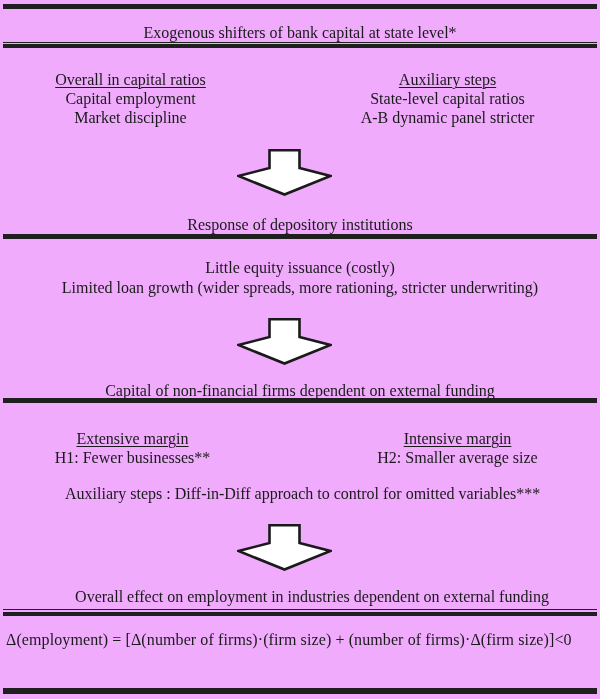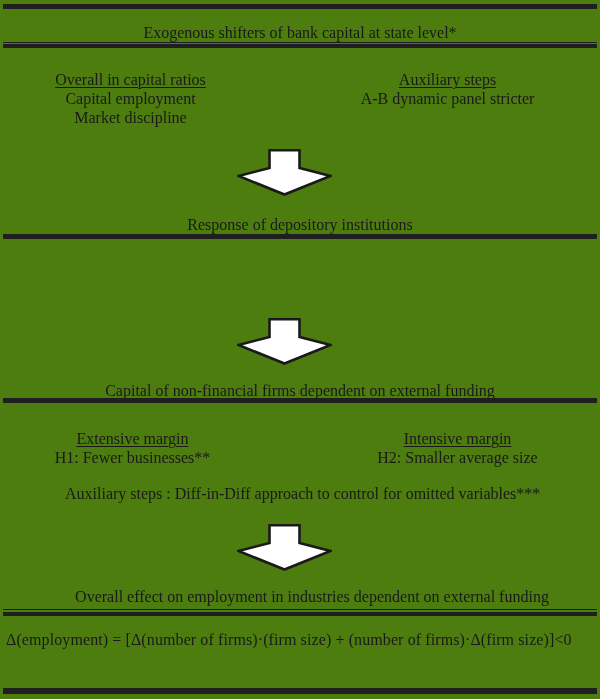--- a/index.html
+++ b/index.html
@@ -1,17 +1,17 @@
 <!DOCTYPE html>
 <html><head>
 <meta charset="utf-8">
 <style>
   html,body{margin:0;padding:0;background:#ffffff;}
   #canvas{
-    position:relative;width:600px;height:699px;background:#4d7c0f;
+    position:relative;width:600px;height:699px;background:#f0abfc;
     font-family:"Liberation Serif","DejaVu Serif",serif;
     color:#1a1a1a;font-size:16px;overflow:hidden;
   }
   .abs{position:absolute;}
   .centered{left:0;width:600px;text-align:center;white-space:nowrap;}
   .rule{position:absolute;left:3px;width:594px;background:#1f1f1f;}
   .col{position:absolute;text-align:center;line-height:19px;white-space:nowrap;}
   .col .heading{text-decoration:underline;text-decoration-thickness:1px;text-underline-offset:2px;}
   .underlined{text-decoration-thickness:1px;text-underline-offset:2px;margin-left:27px;}
   .arrow{position:absolute;left:237px;width:95px;height:47px;}
@@ -28,29 +28,34 @@
   <div class="rule" style="top:42px;height:1px;"></div>
   <div class="rule" style="top:44px;height:4px;"></div>
 
   <div class="col" style="left:8px;width:245px;top:70px;">
     <div><span class="heading">Overall in capital ratios</span></div>
     <div>Capital employment</div>
     <div>Market discipline</div>
   </div>
   <div class="col" style="left:325px;width:245px;top:70px;">
     <div><span class="heading">Auxiliary steps</span></div>
+    <div>State-level capital ratios</div>
     <div>A-B dynamic panel stricter</div>
   </div>
 
   <svg class="arrow" style="top:149px;" viewBox="0 0 95 47">
     <polygon points="32.5,1.3 62.5,1.3 62.5,19 93.5,27 47.5,45.5 1.5,27 32.5,19" fill="#ffffff" stroke="#1a1a1a" stroke-width="2.6" stroke-linejoin="miter"></polygon>
   </svg>
 
   <div class="abs centered" style="top:216px;">Response of depository institutions</div>
   <div class="rule" style="top:234px;height:5px;"></div>
+  <div class="abs centered" style="top:258px;line-height:20px;">
+    <div>Little equity issuance (costly)</div>
+    <div>Limited loan growth (wider spreads, more rationing, stricter underwriting)</div>
+  </div>
 
   <svg class="arrow" style="top:318px;" viewBox="0 0 95 47">
     <polygon points="32.5,1.3 62.5,1.3 62.5,19 93.5,27 47.5,45.5 1.5,27 32.5,19" fill="#ffffff" stroke="#1a1a1a" stroke-width="2.6" stroke-linejoin="miter"></polygon>
   </svg>
 
   <div class="abs centered" style="top:382px;">Capital of non-financial firms dependent on external funding</div>
   <div class="rule" style="top:398px;height:5px;"></div>
 
   <div class="col" style="left:10px;width:245px;top:429px;">
     <div><span class="heading">Extensive margin</span></div>

